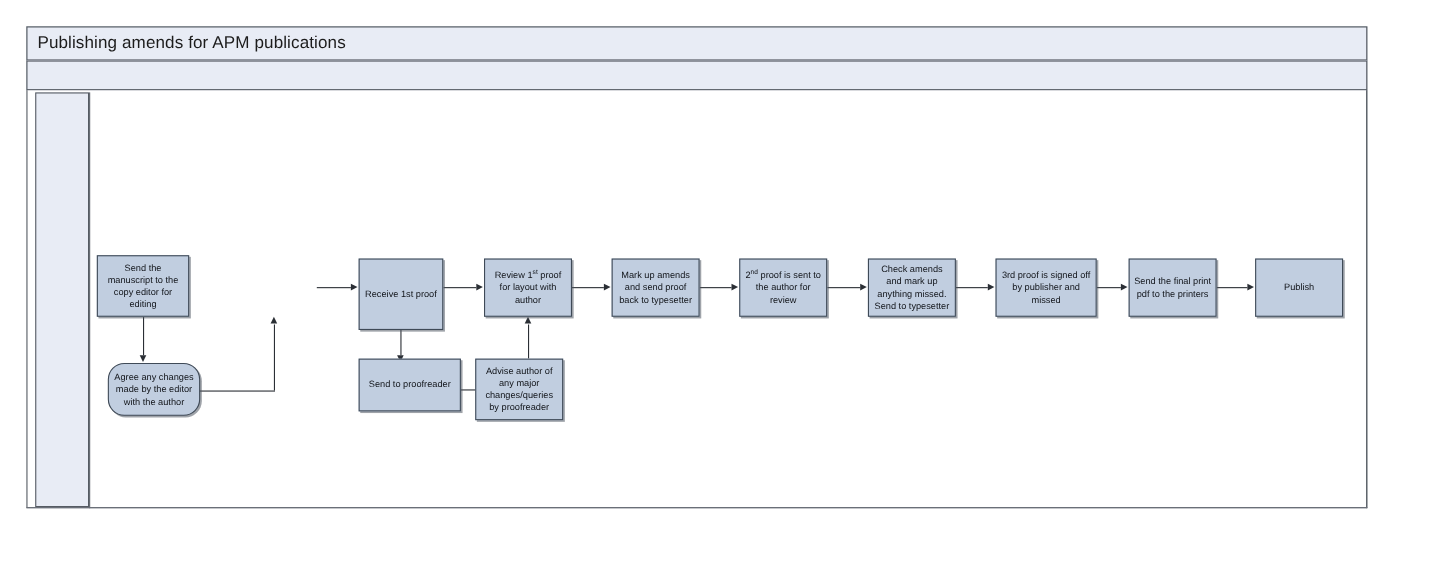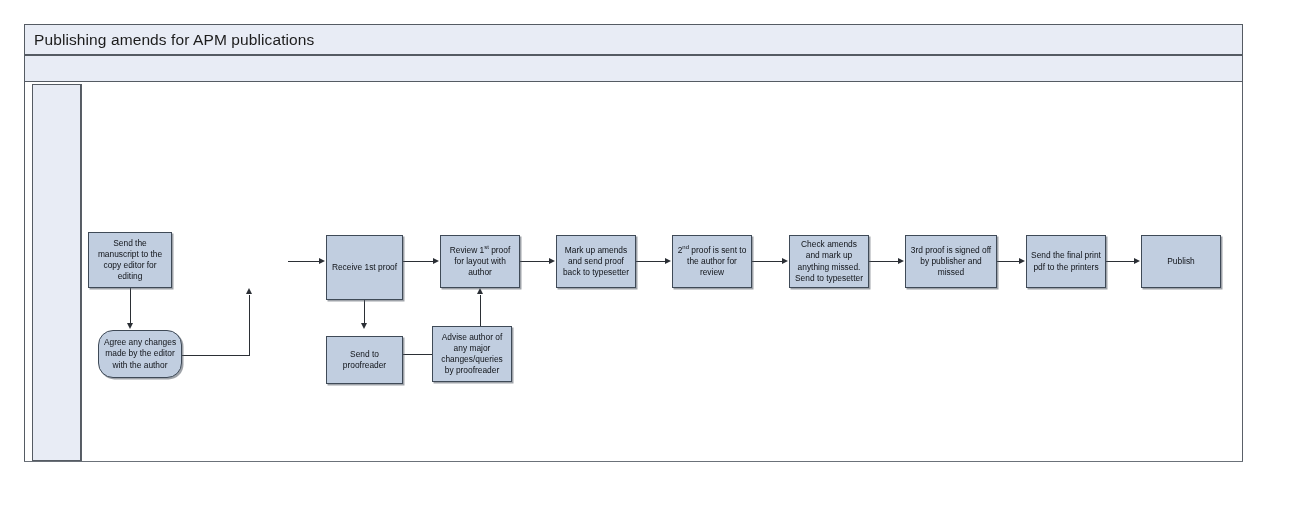--- a/index.html
+++ b/index.html
@@ -229,21 +229,21 @@
 
   <div class="node" style="left:98px; top:330px; width:84px; height:48px;border-radius:15px;">
     <span class="label">Agree any changes made by the editor with the author</span>
   </div>
 
 
   <div class="node" style="left:326px; top:235px; width:77px; height:65px;">
     <span class="label">Receive 1st proof</span>
   </div>
 
-  <div class="node" style="left:326px; top:336px; width:77px; height:48px;">
+  <div class="node" style="left:326px; top:326px; width:93px; height:48px;">
     <span class="label">Send to proofreader</span>
   </div>
 
   <div class="node" style="left:432px; top:326px; width:80px; height:56px;">
     <span class="label">Advise author of any major changes/queries by proofreader</span>
   </div>
 
   <div class="node" style="left:440px; top:235px; width:80px; height:53px;">
     <span class="label">Review 1<sup>st</sup> proof for layout with author</span>
   </div>

